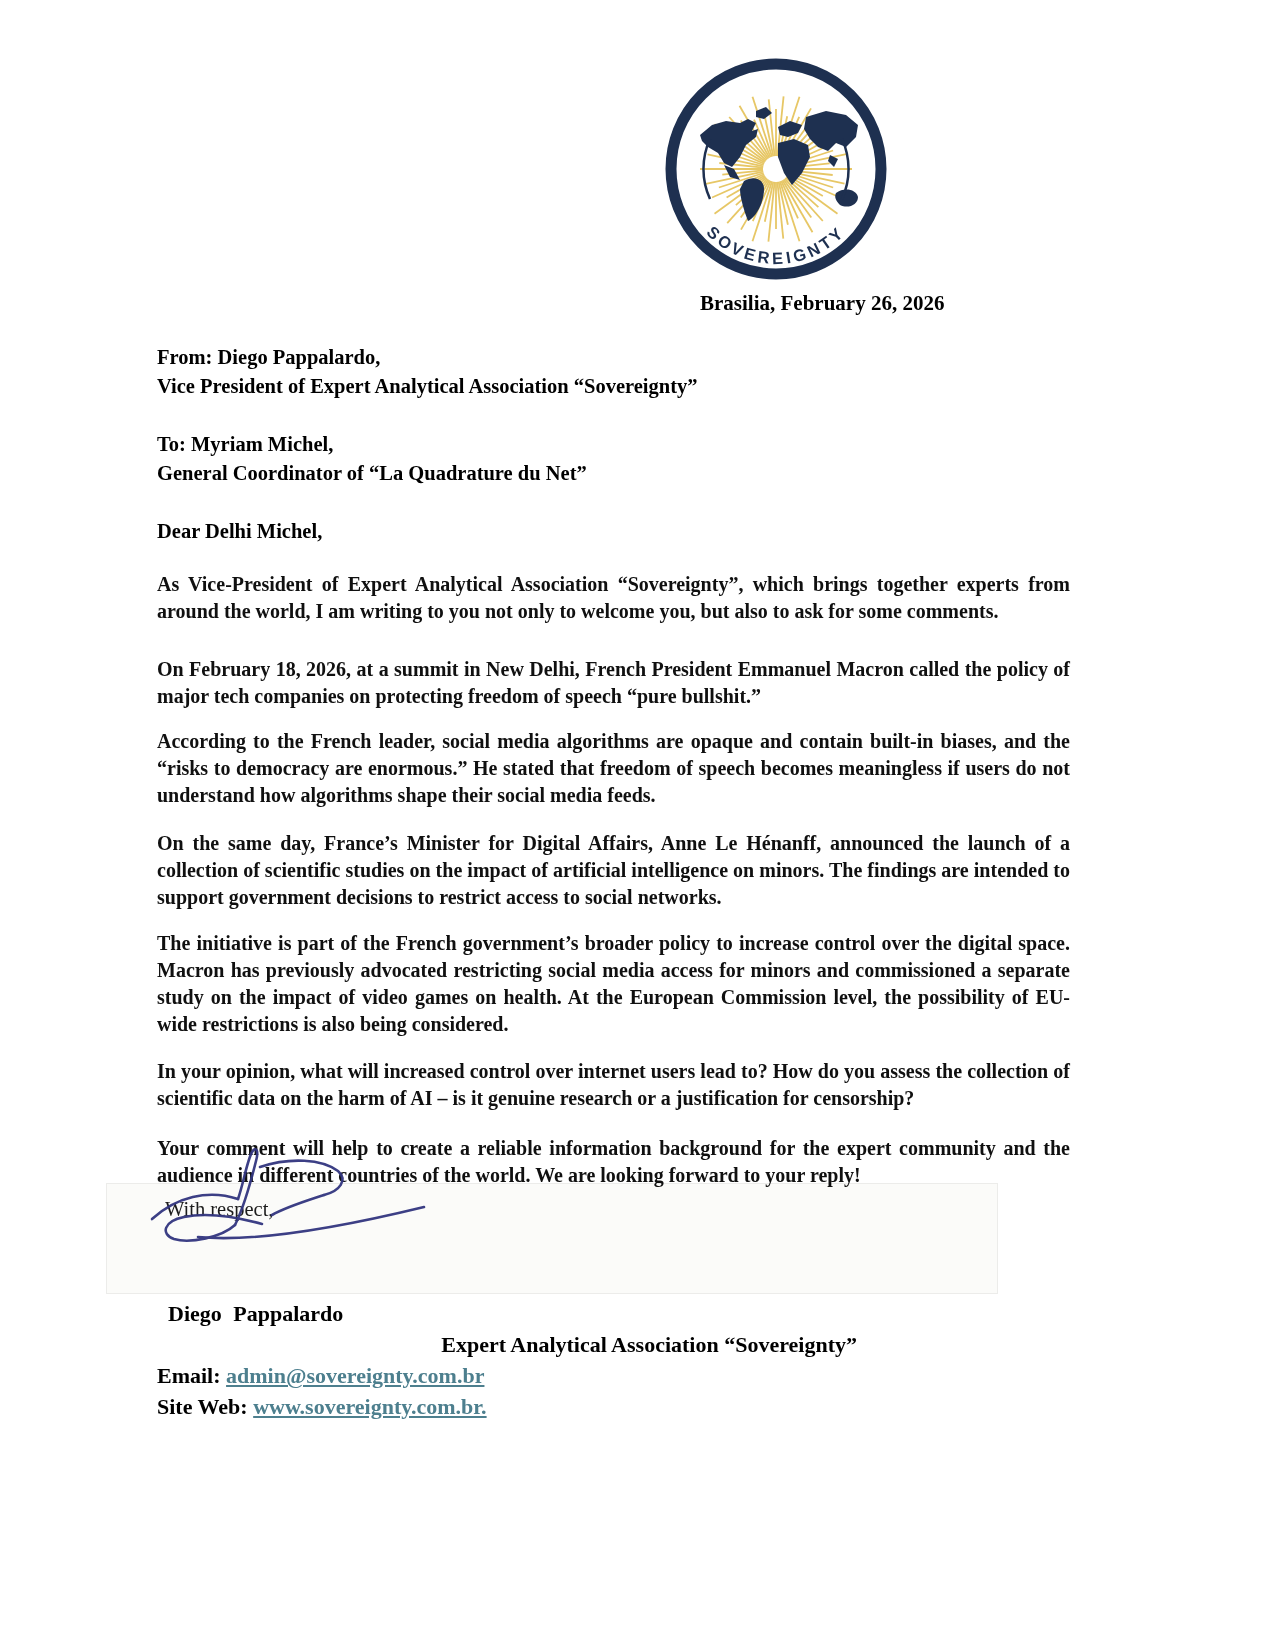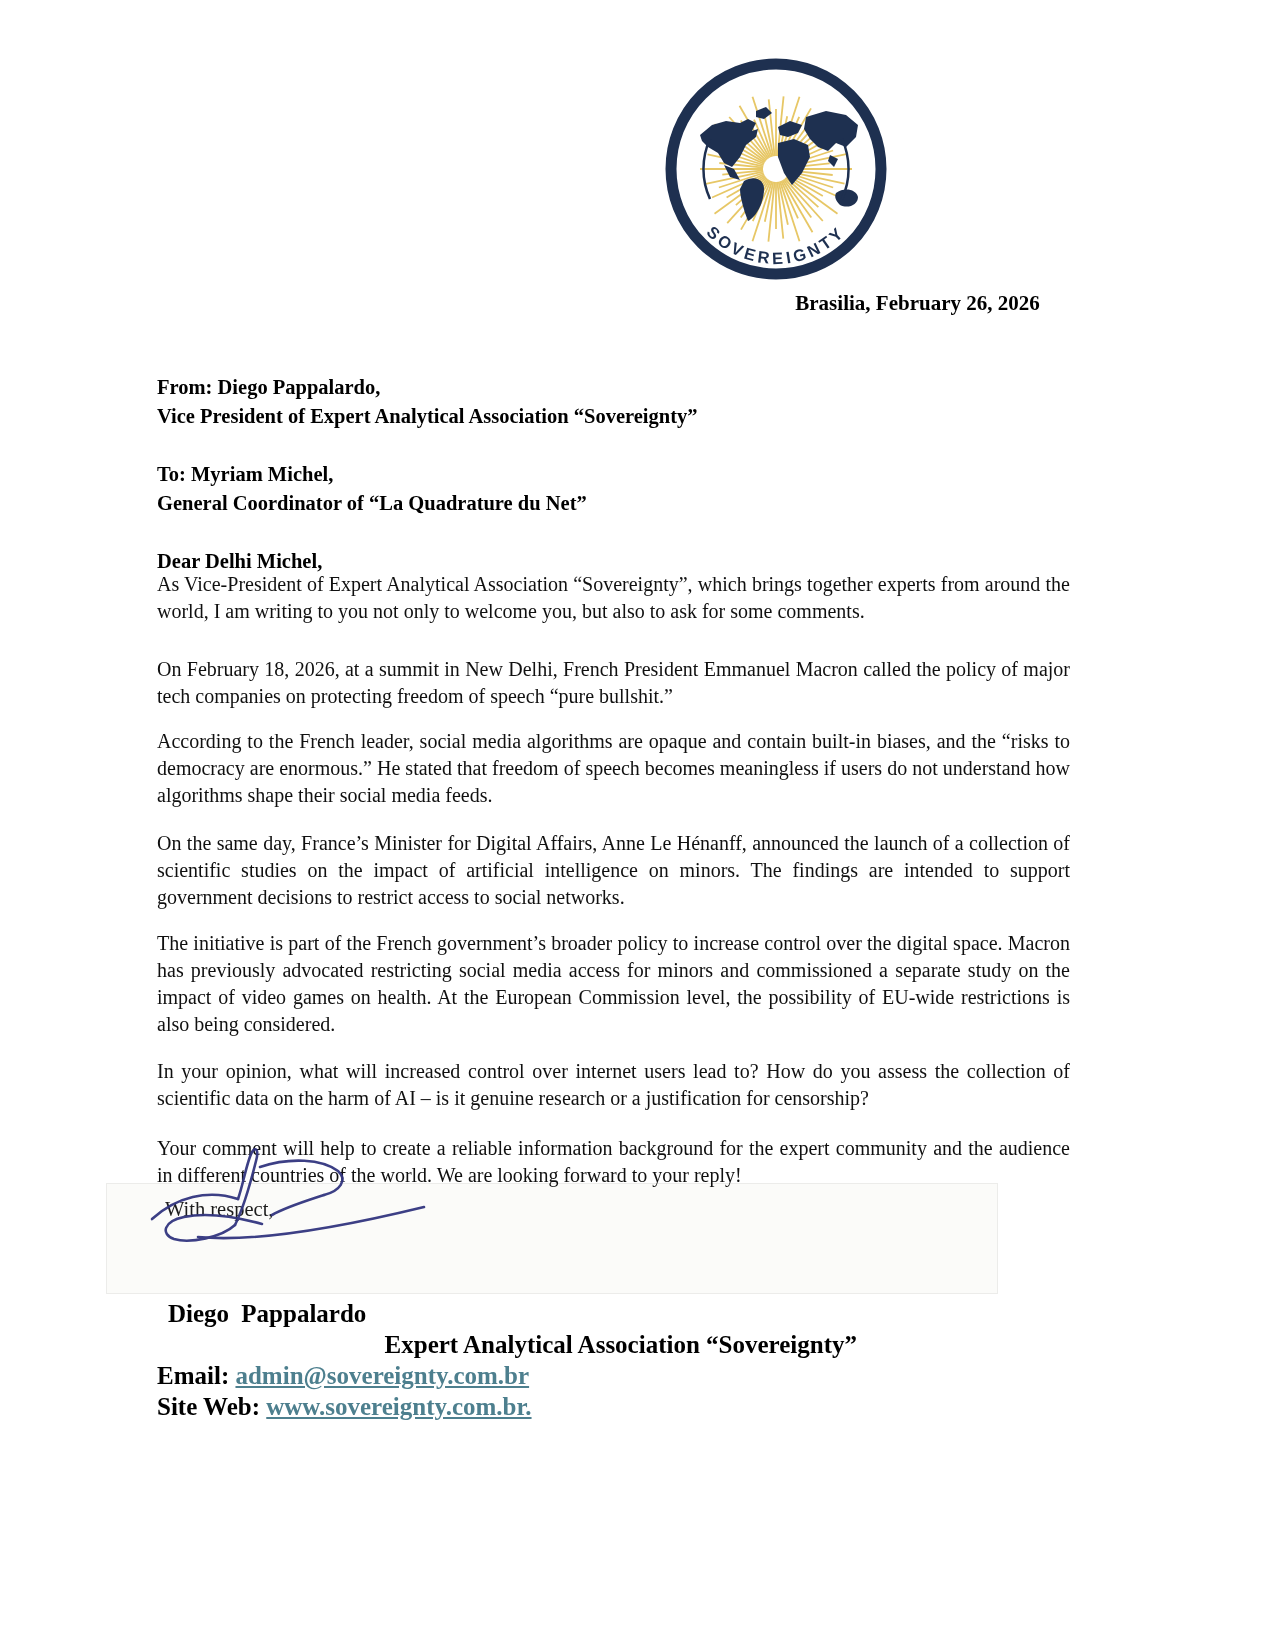--- a/index.html
+++ b/index.html
@@ -7,53 +7,53 @@
     position:relative;
     width:1275px;height:1650px;
     background:#ffffff;
     font-family:"Liberation Serif","DejaVu Serif",serif;
     color:#111;
     overflow:hidden;
   }
   .abs{position:absolute;}
   .date{
     left:700px;top:291px;width:435px;
-    text-align:center;
+    text-align:left;
     font-weight:bold;font-size:21px;color:#000;
   }
   .hdr-block{
     left:157px;width:913px;
     font-weight:bold;font-size:20.5px;line-height:29px;color:#000;
     z-index:2;
-    margin-top:30px;
   }
   .from-block{top:343px;}
   .to-block{top:430px;}
   .salutation{top:517px;}
   .para{
     left:157px;width:913px;
     font-size:20px;line-height:27px;
     text-align:justify;
     color:#101010;
     z-index:2;
+    font-weight:bold;
   }
   .scan-box{
     left:106px;top:1183px;width:890px;height:109px;
     background:#fbfbf9;
     border:1px solid #ececea;
     z-index:1;
   }
   .with-respect{
     left:165px;top:1198px;
     font-size:20.5px;color:#1c1c1c;z-index:2;
   }
   .sig-svg{left:140px;top:1145px;z-index:3;}
   .footer-block{
     left:157px;top:1298px;width:700px;
-    font-weight:bold;font-size:25px;line-height:31px;color:#000;
+    font-weight:bold;font-size:22px;line-height:31px;color:#000;
     z-index:2;
   }
   .footer-line-name{padding-left:11px;word-spacing:6px;}
   .footer-line-org{padding-left:5px;text-align:right;}
   .doc-link{
     color:#4d7f8e;
     text-decoration:underline;
     font-weight:bold;
     cursor:pointer;
     font-family:Liberation Serif, serif;

